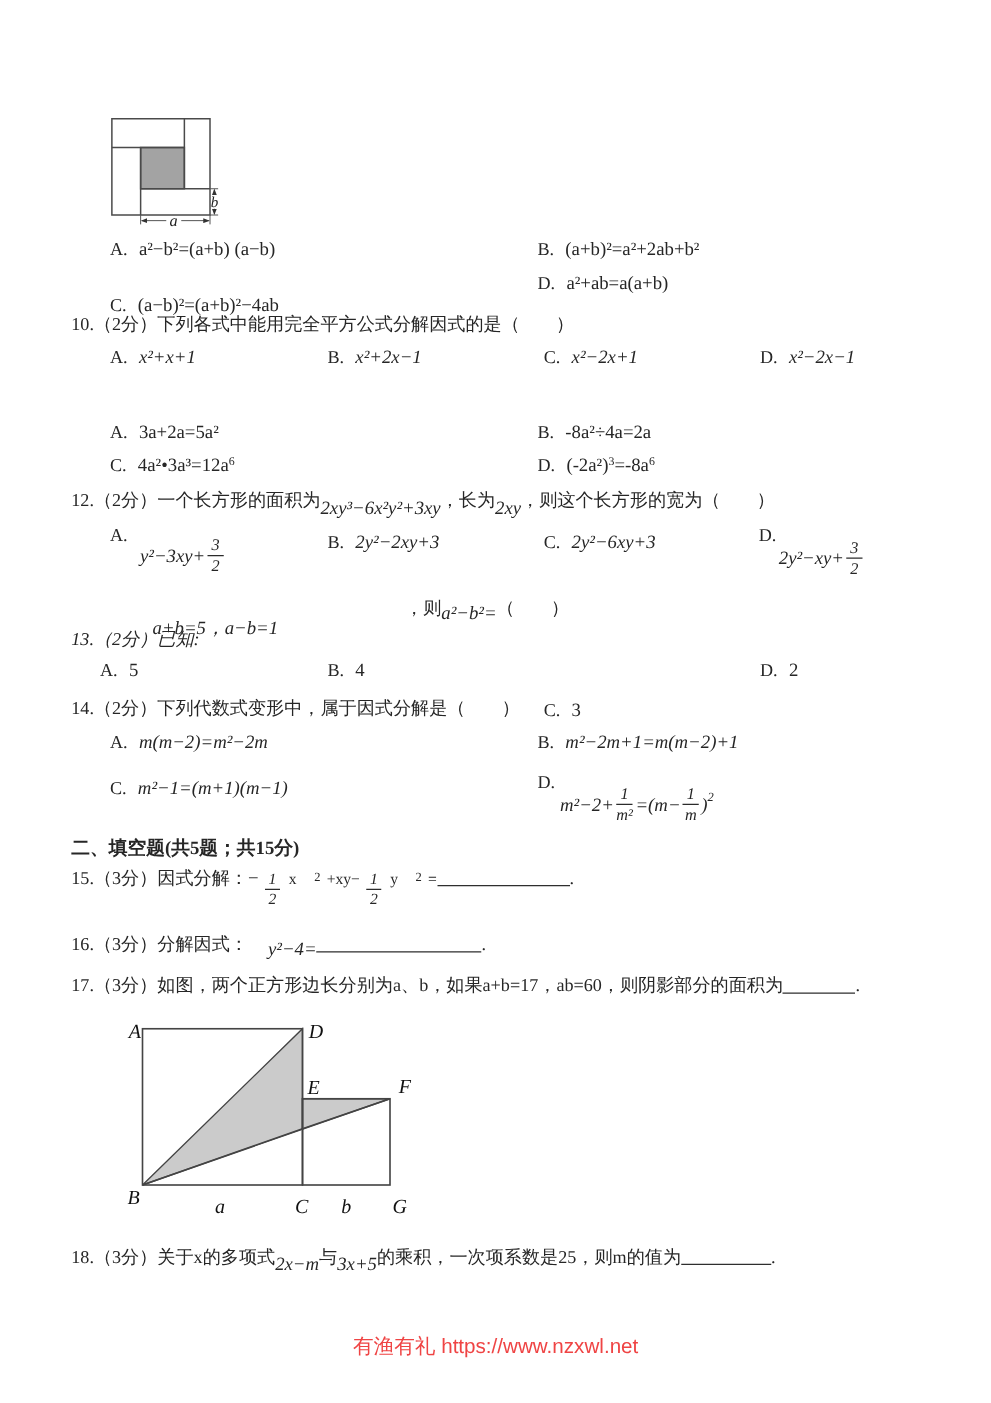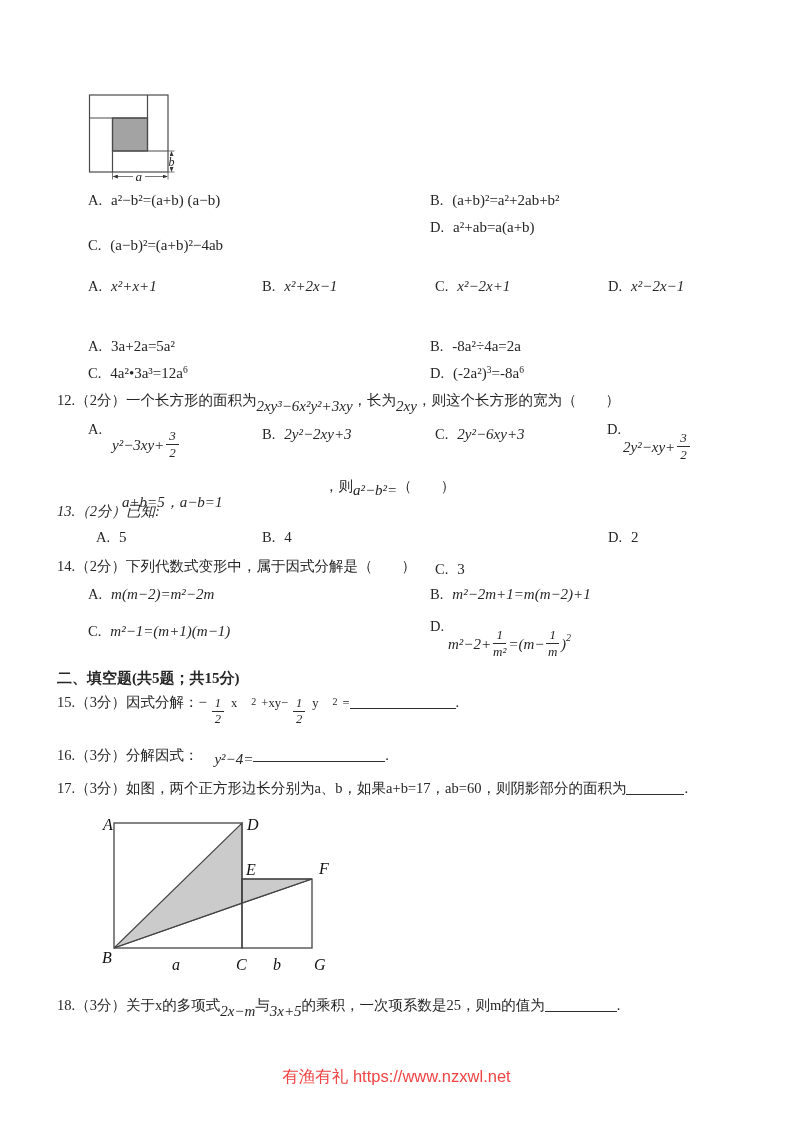--- a/index.html
+++ b/index.html
@@ -59,20 +59,21 @@
     </g>
     <text x="80.5" y="72.5" font-size="12" font-style="italic" fill="#222">b</text>
     <text x="47.5" y="88" font-size="13" font-style="italic" fill="#222">a</text>
   </svg>
 
   <span class="abs" style="left:88px;top:191px;"><span class="ol">A.</span><span class="r">a²−b²=(a+b) (a−b)</span></span>
   <span class="abs" style="left:430px;top:191px;"><span class="ol">B.</span><span class="r">(a+b)²=a²+2ab+b²</span></span>
   <span class="abs" style="left:88px;top:218px;margin-top:18px;"><span class="ol">C.</span><span class="r">(a−b)²=(a+b)²−4ab</span></span>
   <span class="abs" style="left:430px;top:218px;"><span class="ol">D.</span><span class="r">a²+ab=a(a+b)</span></span>
 
+  <div class="abs cn" style="left:57px;top:250px;">10.（2分）下列各式中能用完全平方公式分解因式的是（　　）</div>
   <span class="abs" style="left:88px;top:277px;"><span class="ol">A.</span><span class="m">x²+x+1</span></span>
   <span class="abs" style="left:262px;top:277px;"><span class="ol">B.</span><span class="m">x²+2x−1</span></span>
   <span class="abs" style="left:435px;top:277px;"><span class="ol">C.</span><span class="m">x²−2x+1</span></span>
   <span class="abs" style="left:608px;top:277px;"><span class="ol">D.</span><span class="m">x²−2x−1</span></span>
 
   <span class="abs" style="left:88px;top:337px;"><span class="ol">A.</span><span class="r">3a+2a=5a²</span></span>
   <span class="abs" style="left:430px;top:337px;"><span class="ol">B.</span><span class="r">-8a²÷4a=2a</span></span>
   <span class="abs" style="left:88px;top:364px;"><span class="ol">C.</span><span class="r">4a²•3a³=12a</span><sup class="e">6</sup></span>
   <span class="abs" style="left:430px;top:364px;"><span class="ol">D.</span><span class="r">(-2a²)</span><sup class="e">3</sup><span class="r">=-8a</span><sup class="e">6</sup></span>
 
@@ -80,21 +81,21 @@
   <span class="abs ol" style="left:88px;top:421px;">A.</span>
   <span class="abs" style="left:112px;top:429px;"><span class="m">y²−3xy+</span><span class="frac"><span class="n">3</span><span class="d">2</span></span></span>
   <span class="abs" style="left:262px;top:425px;"><span class="ol">B.</span><span class="m">2y²−2xy+3</span></span>
   <span class="abs" style="left:435px;top:425px;"><span class="ol">C.</span><span class="m">2y²−6xy+3</span></span>
   <span class="abs ol" style="left:607px;top:421px;">D.</span>
   <span class="abs" style="left:623px;top:431px;"><span class="m">2y²−xy+</span><span class="frac"><span class="n">3</span><span class="d">2</span></span></span>
 
   <span class="abs cn" style="left:57px;top:502px;font-style:italic;">13.（2分）已知:</span>
   <span class="abs m" style="left:122px;top:493px;">a+b=5，a−b=1</span>
   <span class="abs" style="left:324px;top:477px;"><span class="cn">，则</span><span class="m" style="position:relative;top:4px;">a²−b²=</span><span class="cn">（　　）</span></span>
-  <span class="abs" style="left:96px;top:528px;"><span class="ol">A.</span><span class="r">5</span></span>
+  <span class="abs" style="left:80px;top:528px;"><span class="ol">A.</span><span class="r">5</span></span>
   <span class="abs" style="left:262px;top:528px;"><span class="ol">B.</span><span class="r">4</span></span>
   <span class="abs" style="left:435px;top:528px;margin-top:32px;"><span class="ol">C.</span><span class="r">3</span></span>
   <span class="abs" style="left:608px;top:528px;"><span class="ol">D.</span><span class="r">2</span></span>
 
   <div class="abs cn" style="left:57px;top:557px;">14.（2分）下列代数式变形中，属于因式分解是（　　）</div>
   <span class="abs" style="left:88px;top:585px;"><span class="ol">A.</span><span class="m">m(m−2)=m²−2m</span></span>
   <span class="abs" style="left:430px;top:585px;"><span class="ol">B.</span><span class="m">m²−2m+1=m(m−2)+1</span></span>
   <span class="abs" style="left:88px;top:622px;"><span class="ol">C.</span><span class="m">m²−1=(m+1)(m−1)</span></span>
   <span class="abs ol" style="left:430px;top:618px;">D.</span>
   <span class="abs" style="left:448px;top:628px;"><span class="m">m²−2+</span><span class="frac"><span class="n">1</span><span class="d">m²</span></span><span class="m">=(m−</span><span class="frac"><span class="n">1</span><span class="d">m</span></span><span class="m">)</span><sup class="e2">2</sup></span>

